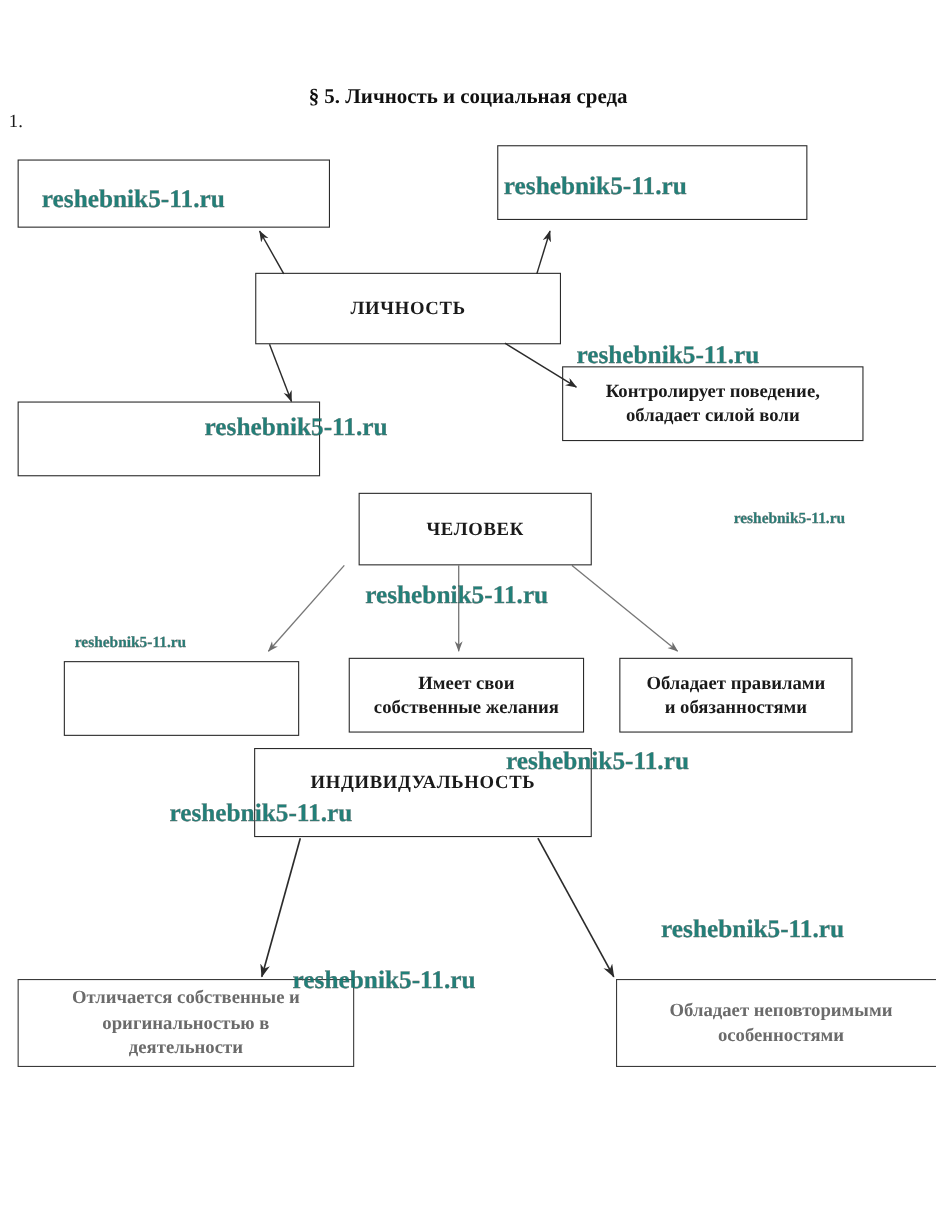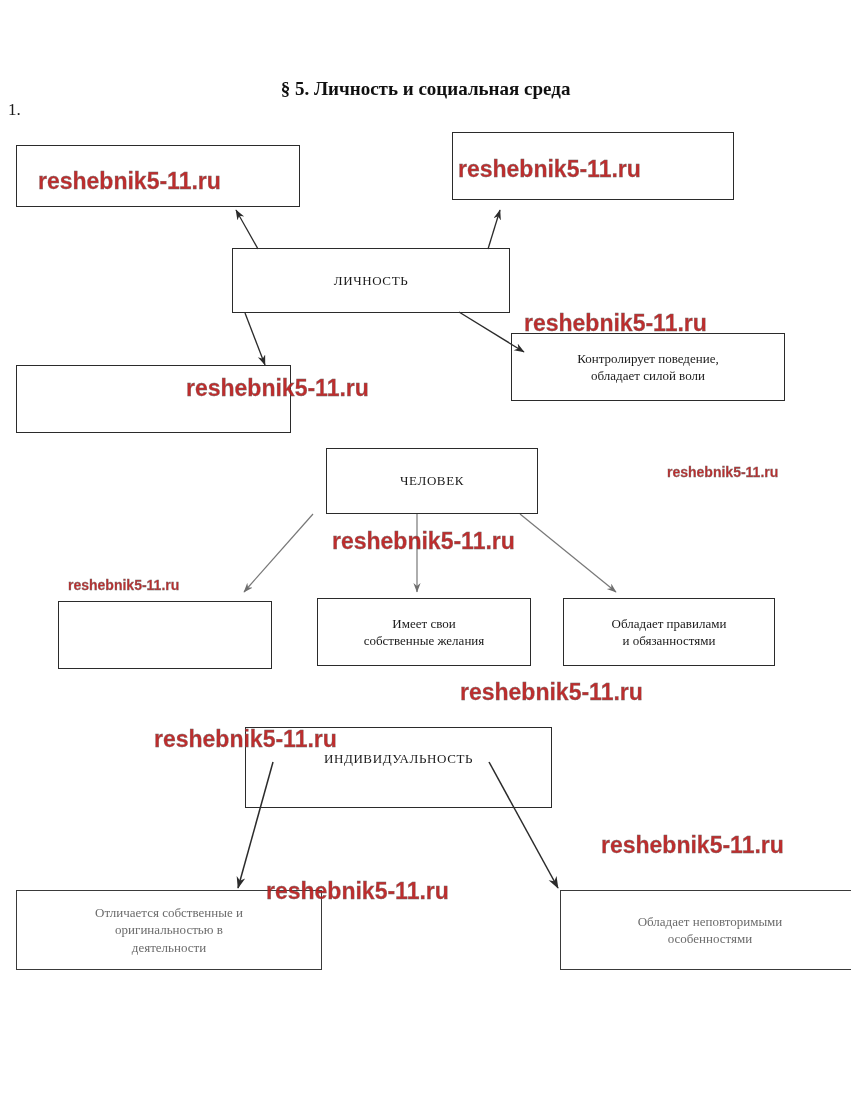--- a/index.html
+++ b/index.html
@@ -50,41 +50,42 @@
   .node {
     position: absolute;
     box-sizing: border-box;
     border: 1.4px solid #2b2b2b;
     background: transparent;
     display: flex;
     align-items: center;
     justify-content: center;
     text-align: center;
     font-family: "Liberation Serif", serif;
-    font-size: 13px;
+    font-size: 17px;
     line-height: 1.32;
     color: #1a1a1a;
     padding: 6px 6px;
+    font-weight: bold;
   }
   .node.faded {
     color: #6b6b6b;
     border-color: #3a3a3a;
   }
   .node .node-text {
     display: block;
     white-space: pre-line;
   }
   .node.caps .node-text {
     letter-spacing: 0.6px;
   }
   .watermark {
     position: absolute;
-    font-family: Liberation Sans, sans-serif;
+    font-family: Liberation Serif, serif;
     font-weight: bold;
-    color: #b91c1c;
+    color: #0f766e;
     white-space: nowrap;
     -webkit-text-stroke: 0.3px #5d5d5d;
     opacity: 0.92;
     user-select: none;
   }
 </style>
 </head>
 <body>
 
 <div id="page">
@@ -153,21 +154,21 @@
   <div class="node" style="left:317px; top:598px; width:214px; height:68px;">
     <span class="node-text">Имеет свои
 собственные желания</span>
   </div>
 
   <div class="node" style="left:563px; top:598px; width:212px; height:68px;">
     <span class="node-text">Обладает правилами
 и обязанностями</span>
   </div>
 
-  <div class="node caps" style="left:245px; top:680px; width:307px; height:81px;margin-top:47px;">
+  <div class="node caps" style="left:231px; top:680px; width:307px; height:81px;">
     <span class="node-text" style="margin-top:-18px;">ИНДИВИДУАЛЬНОСТЬ</span>
   </div>
 
   <div class="node faded" style="left:16px; top:890px; width:306px; height:80px;">
     <span class="node-text">Отличается собственные и
 оригинальностью в
 деятельности</span>
   </div>
 
   <div class="node faded" style="left:560px; top:890px; width:300px; height:80px;">

